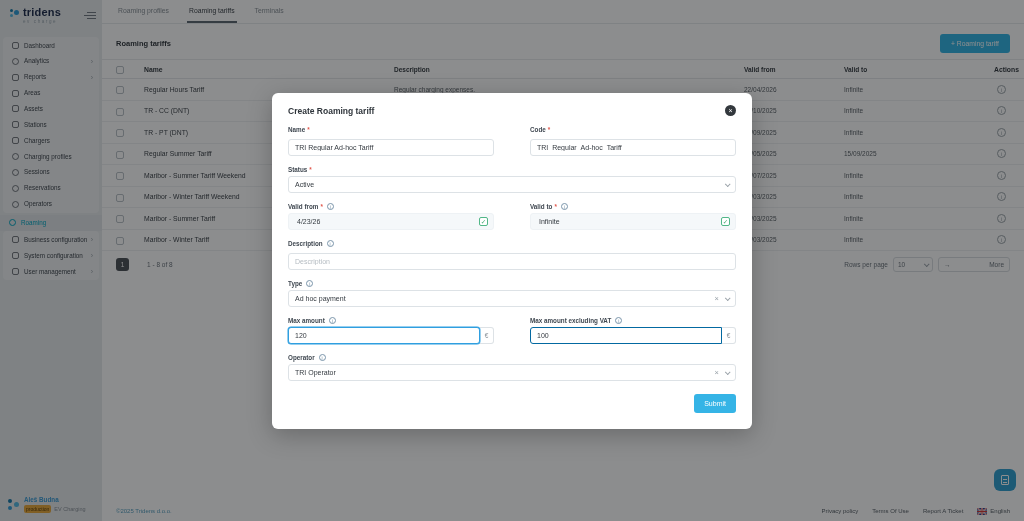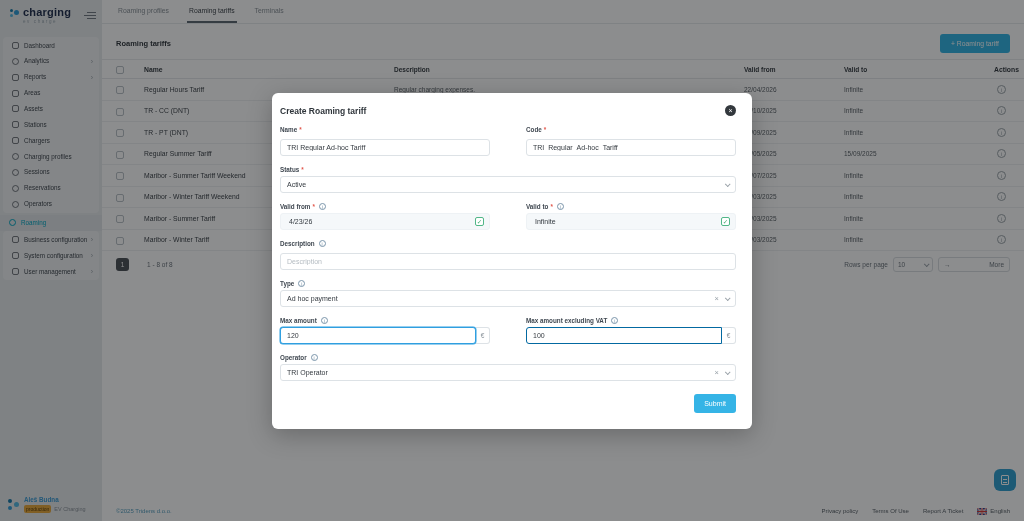--- a/index.html
+++ b/index.html
@@ -82,21 +82,21 @@
   .flag { width:10px; height:7px; margin-right:3px; flex:none; }
   .lang-label { font-size:6px; color:#565e65; }
 
   .fab { position:absolute; right:8px; bottom:30px; width:22px; height:22px; background:#2f9fd0; border-radius:6px; z-index:1; display:flex; align-items:center; justify-content:center; cursor:pointer; border:none; }
   .fab-doc { width:8px; height:10px; border:1px solid #fff; border-radius:1px; position:relative; }
   .fab-doc i { position:absolute; left:1px; right:1px; height:1px; background:#fff; }
   .fab-doc i:nth-child(1){ top:3px; } .fab-doc i:nth-child(2){ top:6px; }
 
   
   .overlay { position:absolute; inset:0; background:rgba(10,12,14,.47); z-index:5; }
-  .modal { position:absolute; left:272px; top:93px; width:480px; height:336px; background:#fff; border-radius:6px; z-index:10; box-shadow:0 6px 24px rgba(0,0,0,.25); padding:12px 16px 14px 8px; }
+  .modal { position:absolute; left:272px; top:93px; width:480px; height:336px; background:#fff; border-radius:6px; z-index:10; box-shadow:0 6px 24px rgba(0,0,0,.25); padding:12px 16px 14px 16px; }
   .m-head { display:flex; align-items:center; justify-content:space-between; margin-bottom:10px; }
   .m-title { font-size:8.5px; font-weight:bold; color:#2f353b; }
   .m-close { width:11px; height:11px; border-radius:50%; background:#33383d; color:#fff; font-size:7px; line-height:10px; text-align:center; cursor:pointer; border:none; padding:0; }
   .f-row { display:flex; margin-top:10px;gap:28px; }
   .f-col { flex:1; }
   .f-col + .f-col { margin-left:8px; }
   .f-label { display:flex; align-items:center; font-size:6.3px; font-weight:bold; color:#3f4750; margin-bottom:3px; }
   .req { color:#e2574c; margin-left:2px; }
   .m-info { display:inline-block; width:7px; height:7px; border:1px solid #7a95aa; border-radius:50%; color:#7a95aa; font-size:5px; line-height:6px; text-align:center; margin-left:4px; font-weight:normal; }
   .f-input { width:100%; height:17px; border:1px solid #dde2e6; border-radius:3px; padding:0 6px; font-size:7px; color:#343a40; font-family:inherit; outline:none; background:#fff; }
@@ -120,21 +120,21 @@
 
   <aside class="sidebar">
     <div class="side-head">
       <div style="display:flex;">
         <span class="logo-mark">
             <i></i>
             <i></i>
             <i></i>
           </span>
         <span class="logo-txt">
-          <div class="logo-name">charging</div>
+          <div class="logo-name">tridens</div>
           <div class="logo-tag">ev charge</div>
         </span>
       </div>
       <span class="burger">
           <i></i>
           <i></i>
           <i></i>
         </span>
     </div>
     <nav class="nav" id="nav">

